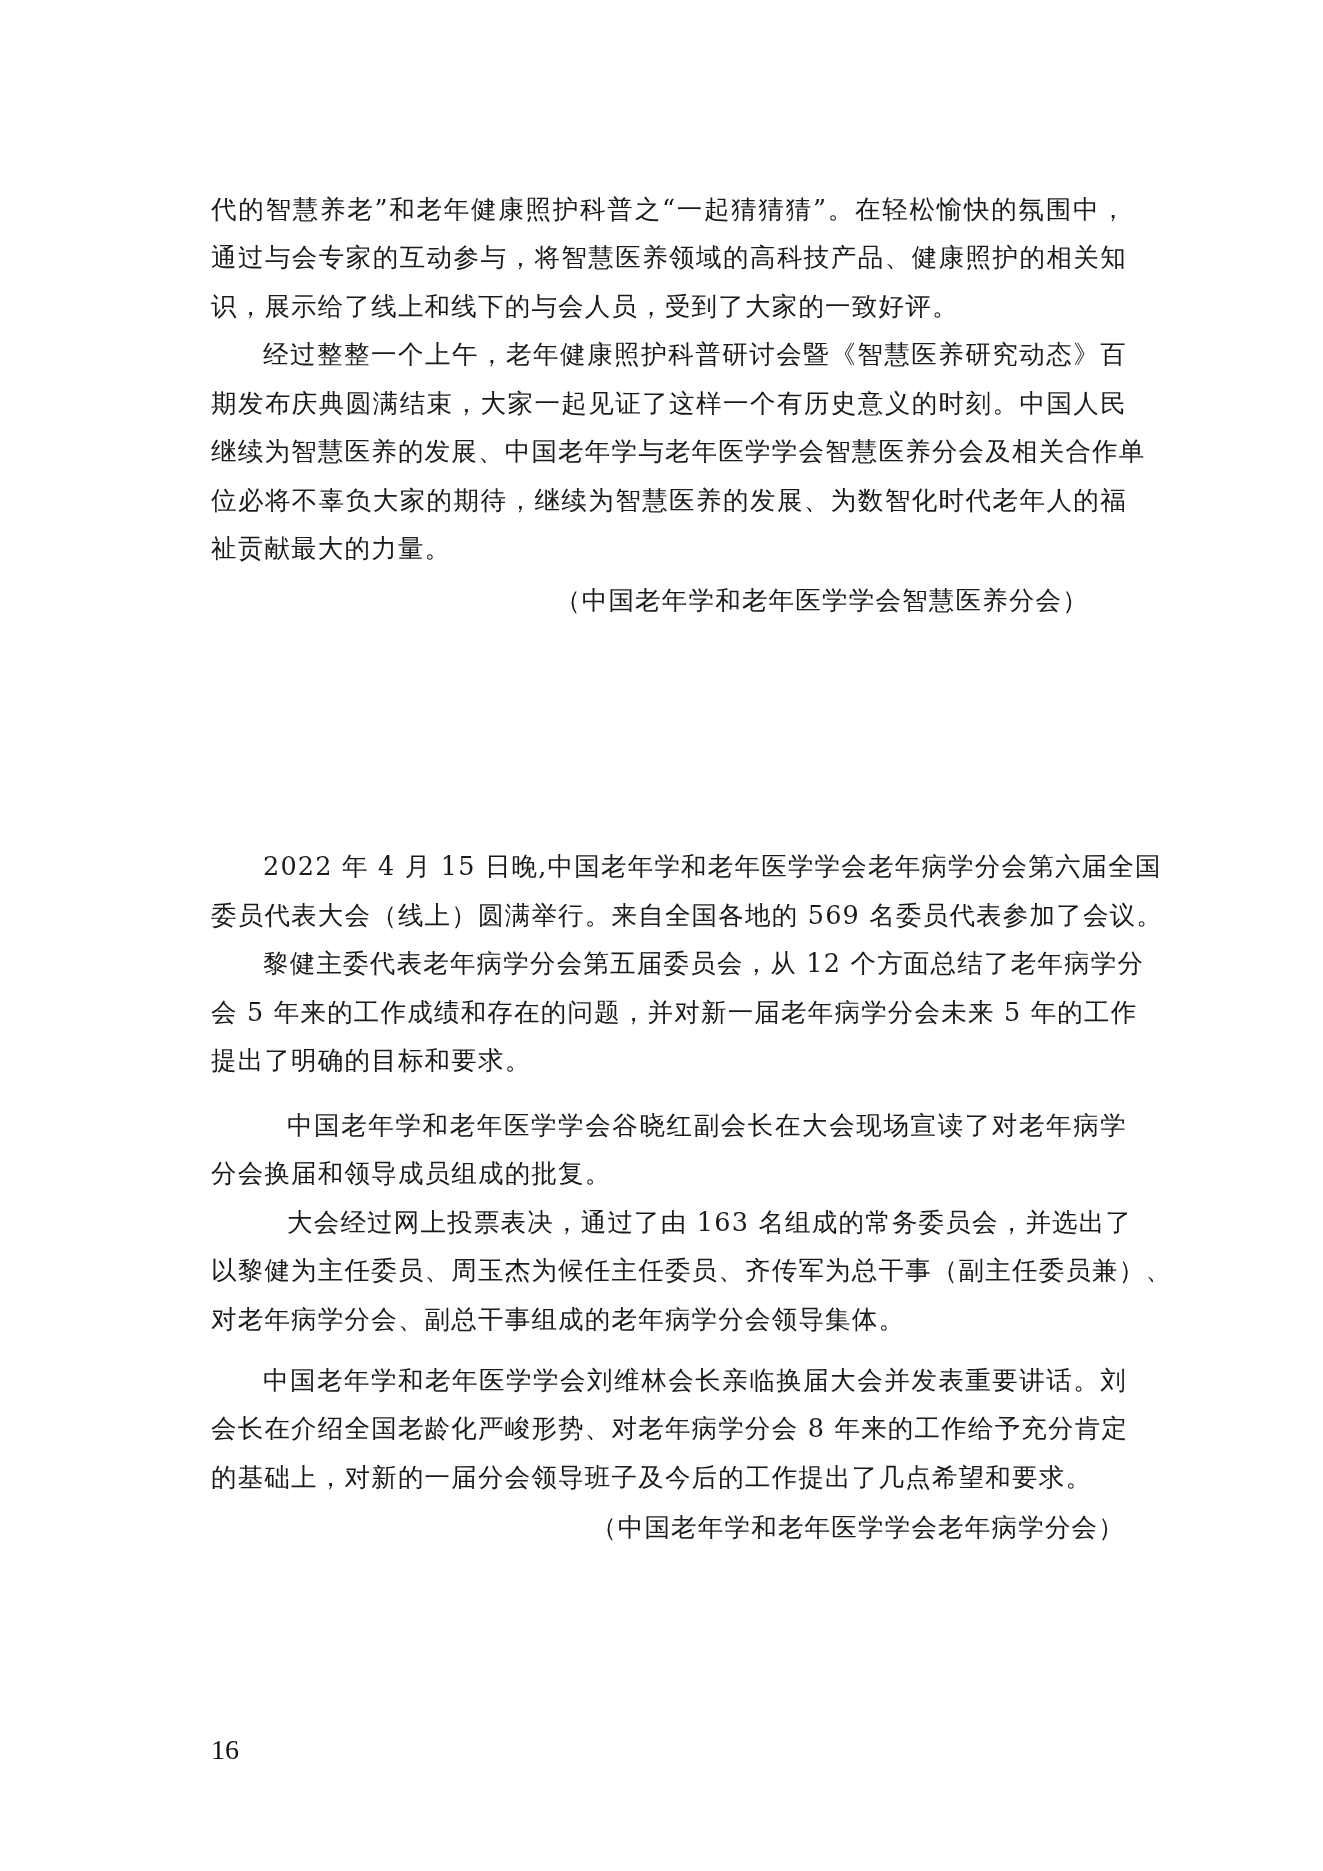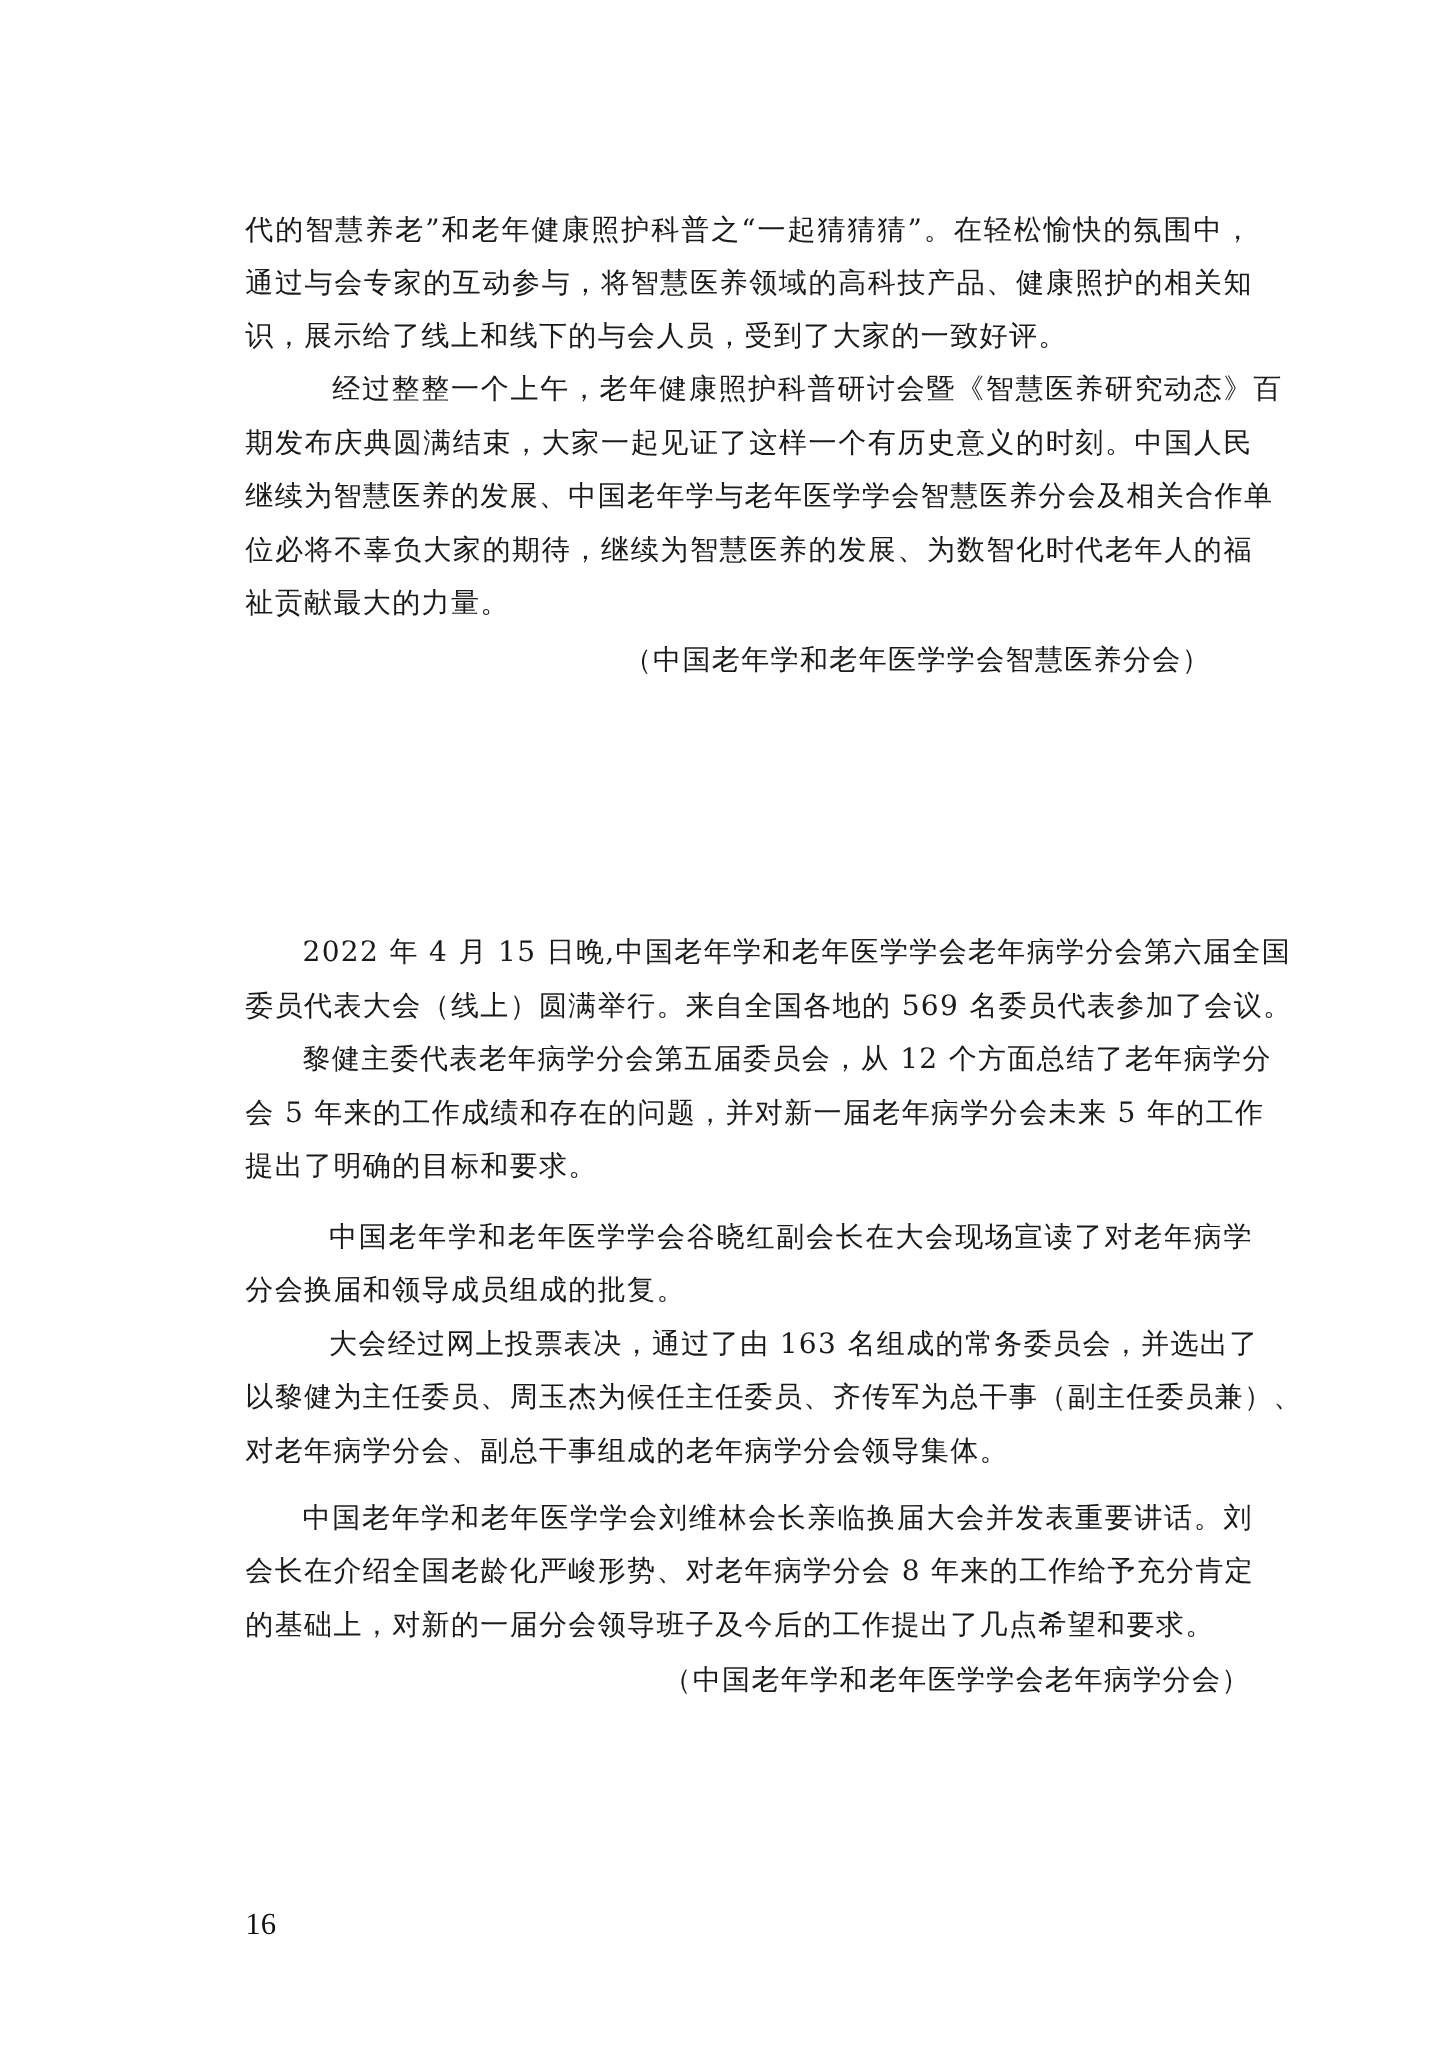--- a/index.html
+++ b/index.html
@@ -10,21 +10,21 @@
     body {
       width: 1323px;
       height: 1871px;
       position: relative;
       overflow: hidden;
       font-family: "DejaVu Serif", "Liberation Serif", serif;
       color: #1a1a1a;
     }
     .page {
       position: absolute;
-      left: 16px;
+      left: 4px;
       top: 0;
       width: 1085px;
       height: 1871px;
     }
     .line {
       position: absolute;
       left: 207px;
       width: 916px;
       font-size: 25.5px;
       line-height: 34px;
@@ -79,21 +79,21 @@
 
 <div class="page">
 
   <div>
     <div>
       <div class="line" style="top:192px;">代的智慧养老”和老年健康照护科普之“一起猜猜猜”。在轻松愉快的氛围中，</div>
       <div class="line" style="top:240px;">通过与会专家的互动参与，将智慧医养领域的高科技产品、健康照护的相关知</div>
       <div class="line short" style="top:289px;">识，展示给了线上和线下的与会人员，受到了大家的一致好评。</div>
     </div>
     <div>
-      <div class="line indent" style="top:337px;margin-left:27px;">经过整整一个上午，老年健康照护科普研讨会暨《智慧医养研究动态》百</div>
+      <div class="line indent" style="top:337px;">经过整整一个上午，老年健康照护科普研讨会暨《智慧医养研究动态》百</div>
       <div class="line" style="top:386px;">期发布庆典圆满结束，大家一起见证了这样一个有历史意义的时刻。中国人民</div>
       <div class="line" style="top:434px;">继续为智慧医养的发展、中国老年学与老年医学学会智慧医养分会及相关合作单</div>
       <div class="line" style="top:483px;">位必将不辜负大家的期待，继续为智慧医养的发展、为数智化时代老年人的福</div>
       <div class="line short" style="top:531px;">祉贡献最大的力量。</div>
     </div>
     <div class="attribution" style="left:551px; top:583px;">（中国老年学和老年医学学会智慧医养分会）</div>
   </div>
 
 
   <div>

